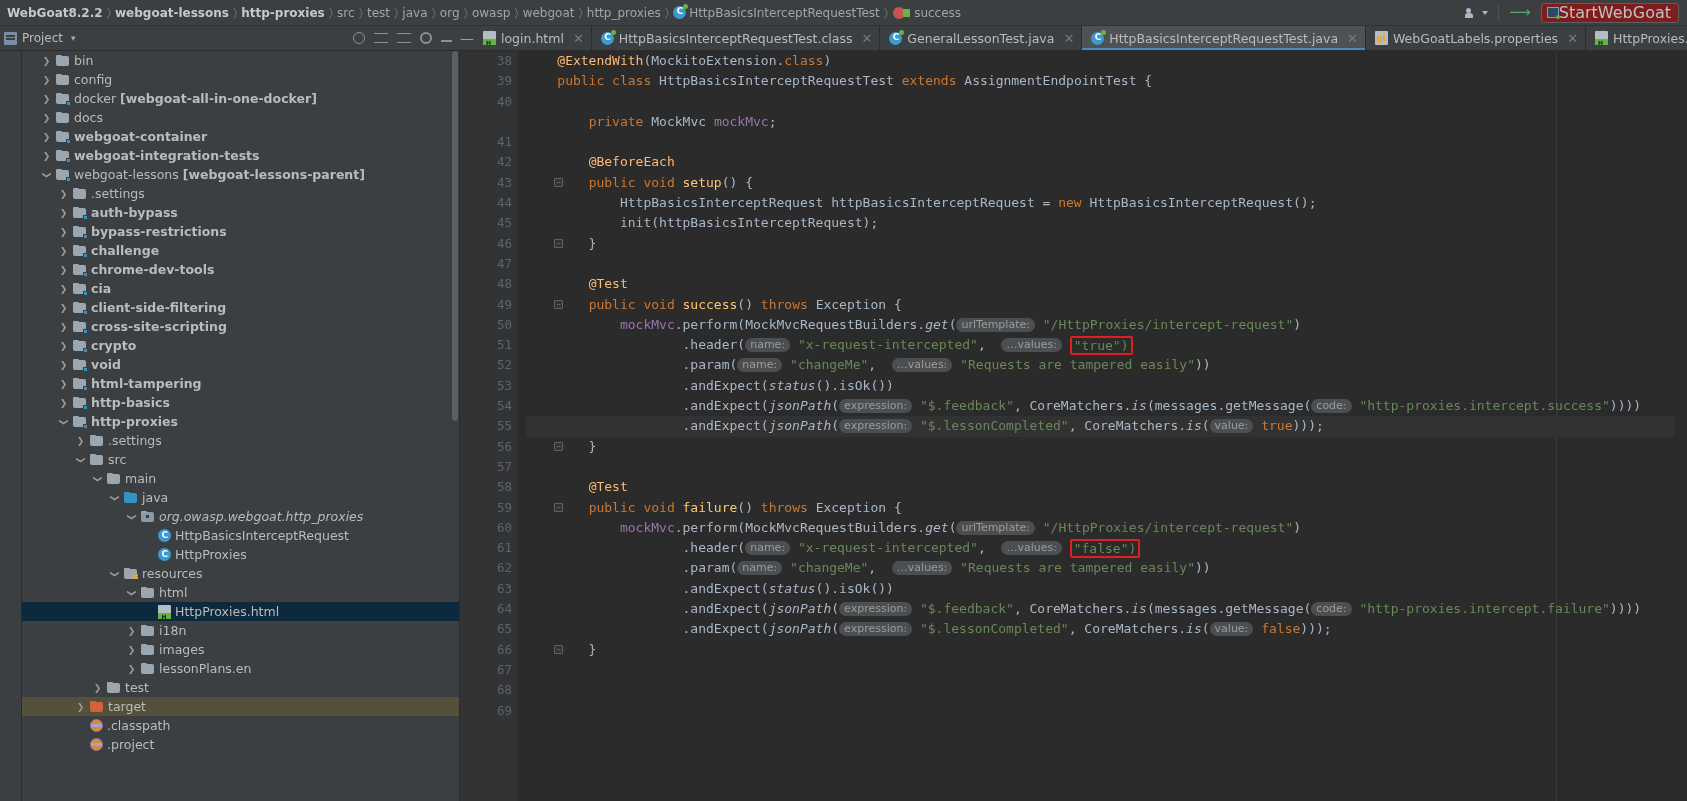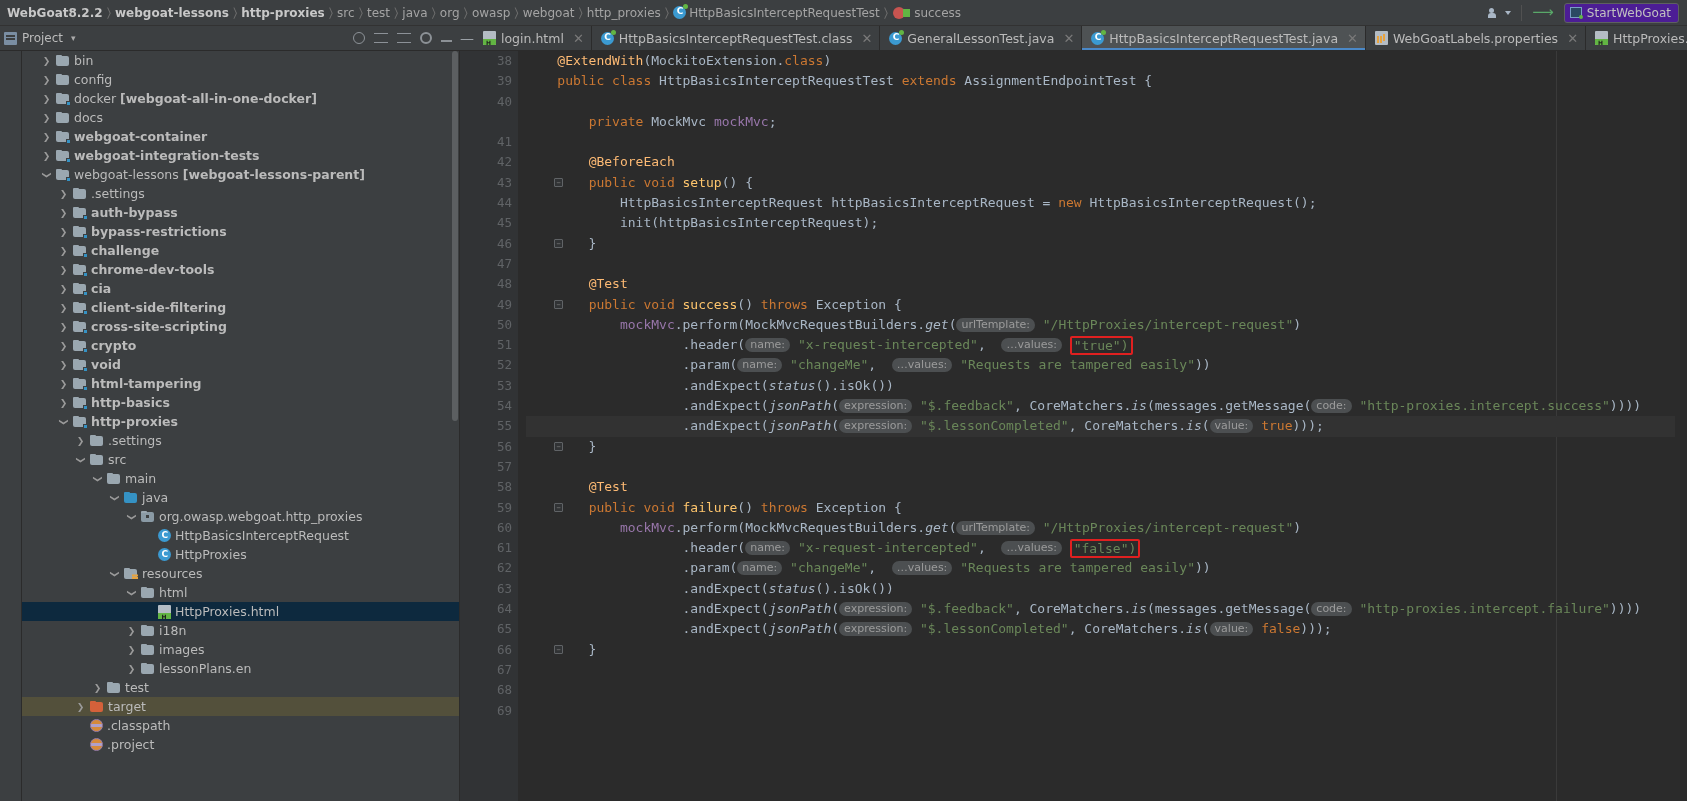--- a/index.html
+++ b/index.html
@@ -34,23 +34,23 @@
     background:#a9b7c6;
   }
   .ico-people::after {
     content:""; position:absolute; left:0px; top:7px; width:8px; height:5px; border-radius:3px 3px 0 0;
     background:#a9b7c6;
   }
   .caret-dn { width:0;height:0;border-left:3.5px solid transparent;border-right:3.5px solid transparent;border-top:4px solid #a9b7c6; }
   .vsep { width:1px; height:16px; background:#515151; }
   .green-arrow { color:#59a869; font-size:15px; line-height:1; transform: rotate(0deg); }
   .run-config {
-    display:flex; align-items:center; gap:5px;
-    border:1px solid #5e6060; border-radius:3px; background:#4c1d95;
-    padding:2px 7px 2px 5px; height:20px; font-size:12px; color:#c0c0c0;
+    display:flex; align-items:center; 
+    border:1px solid #5e6060; border-radius:3px; background:#7f1d1d;
+    padding:2px 7px 2px 5px; height:20px; font-size:16px; color:#c0c0c0;
   }
   .run-config .appico { width:12px;height:11px;border:1.5px solid #7a9fc4; background:#2b4a63; position:relative;}
   .run-config .appico::after{content:"";position:absolute;right:-2px;bottom:-2px;width:4px;height:4px;border-radius:50%;background:#62b543;}
 
   
   .subhead { height: 25px; min-height:25px; display: flex; background: #3c3f41; }
   .proj-head {
     width: 460px; min-width:460px; display: flex; align-items: center;
     padding-left: 4px; gap: 5px; font-size: 12px;
     background:#3c3f41; border-bottom:1px solid #2b2b2b;
@@ -503,21 +503,21 @@
             <span style="width: 4px; flex: 0 0 auto;"></span>
             <span class="fld"></span>
             <span class="lbl">main</span>
           </div>
           <div class="row" style="padding-left: 87px;">
             <span class="arrow" style="transform: rotate(90deg); display: inline-block;">❯</span>
             <span style="width: 4px; flex: 0 0 auto;"></span>
             <span class="fld srcjava"></span>
             <span class="lbl">java</span>
           </div>
-          <div class="row" style="padding-left: 104px;">
+          <div class="row" style="padding-left: 104px; font-style: italic;">
             <span class="arrow" style="transform: rotate(90deg); display: inline-block;">❯</span>
             <span style="width: 4px; flex: 0 0 auto;"></span>
             <span class="fld pkg">
               <span class="dot"></span>
             </span>
             <span class="lbl">org.owasp.webgoat.http_proxies</span>
           </div>
           <div class="row" style="padding-left: 121px;">
             <span class="arrow empty" style="display: inline-block;">❯</span>
             <span style="width: 4px; flex: 0 0 auto;"></span>

